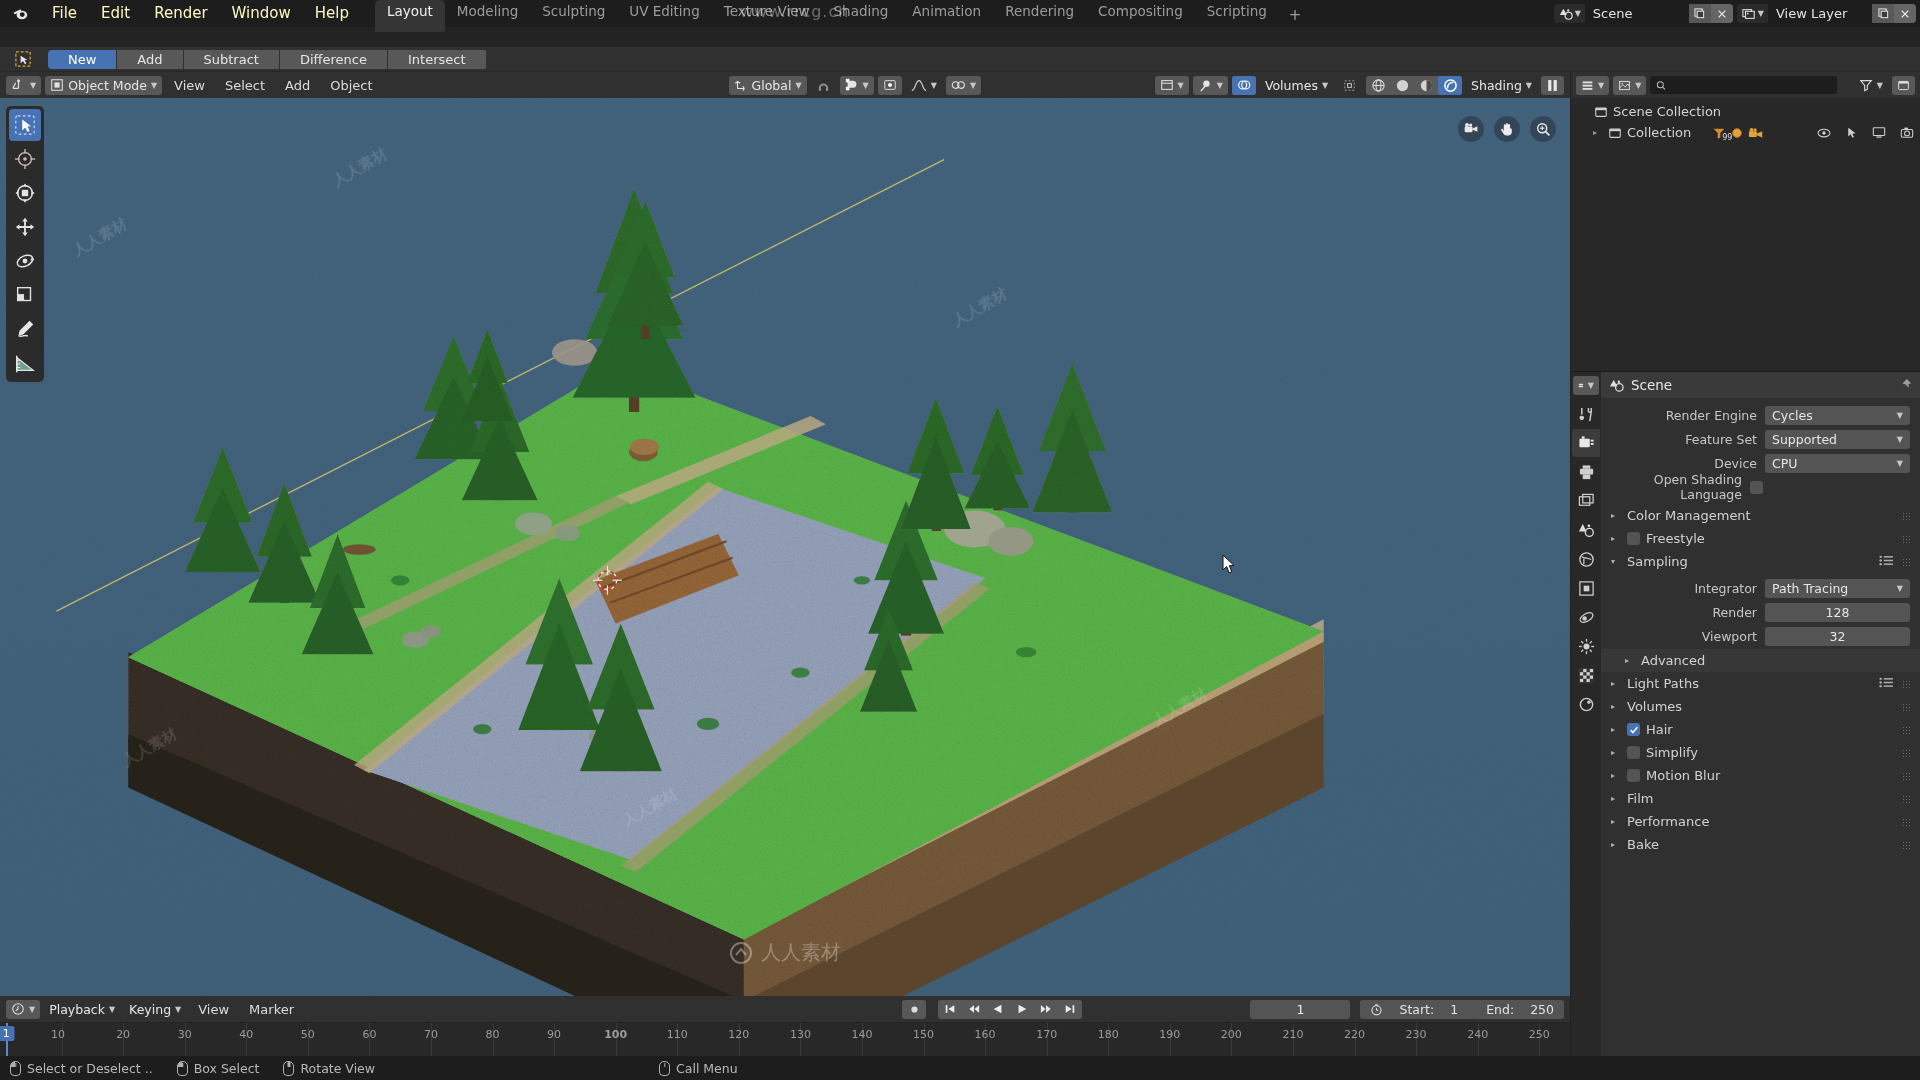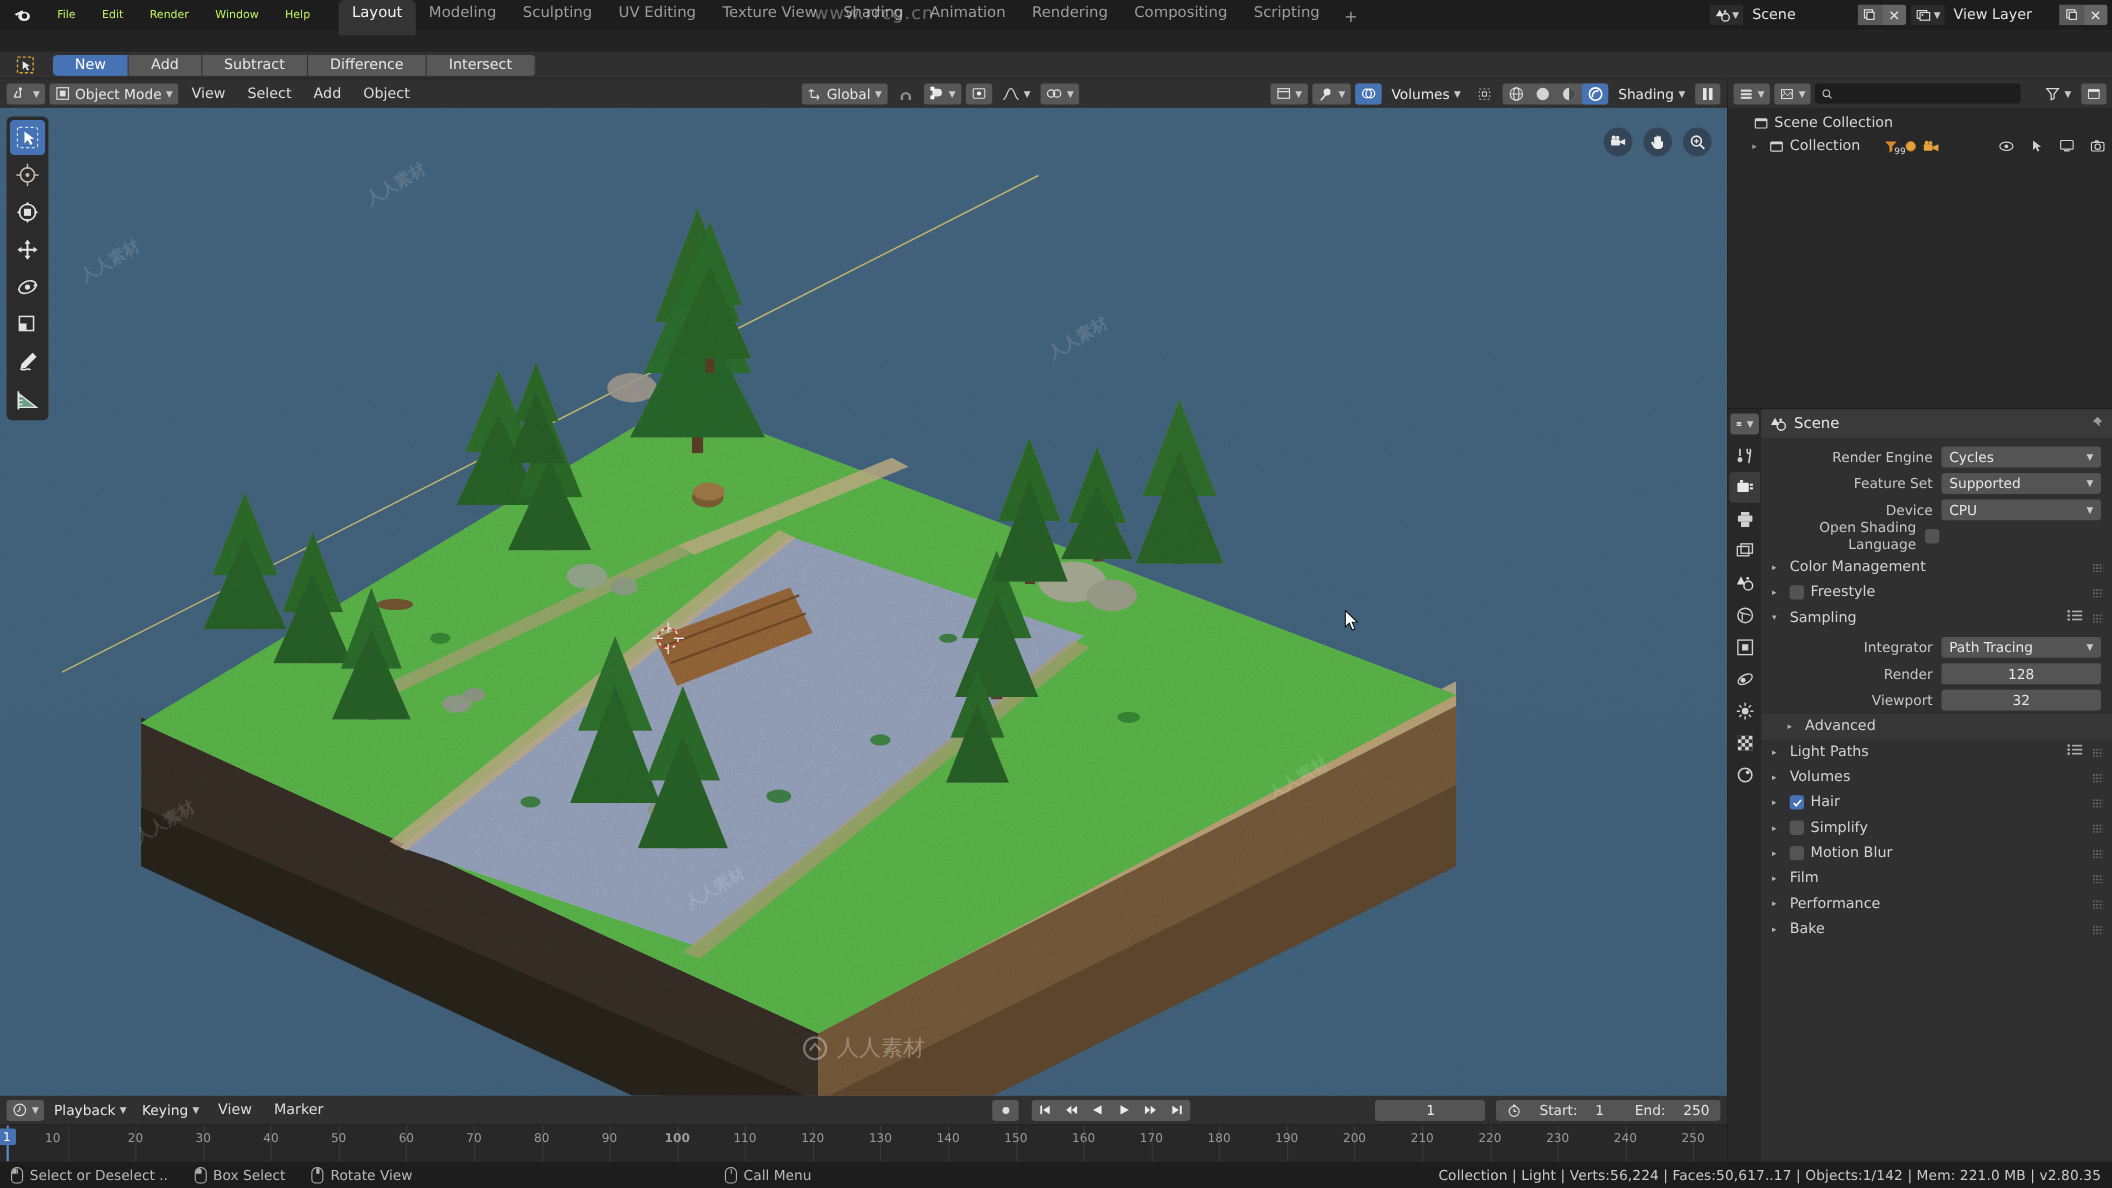--- a/index.html
+++ b/index.html
@@ -9,21 +9,21 @@
     background:#232323; color:#d5d5d5; font-size:13px;
     -webkit-font-smoothing:antialiased;
   }
   .app { position:relative; width:1920px; height:1080px; display:flex; flex-direction:column; }
 
   
   .topbar { height:27px; background:#1d1d1d; display:flex; align-items:stretch; flex:0 0 27px; position:relative; }
   .blender-logo { width:40px; display:flex; align-items:center; justify-content:center; }
   .blender-logo svg { width:17px; height:17px; }
   .menu-items { display:flex; align-items:center; gap:0; }
-  .menu-item { padding:0 12px; line-height:27px; font-size:10px; color:#bef264; cursor:default; }
+  .menu-item { padding:0 12px; line-height:27px; font-size:15px; color:#fef9c3; cursor:default; }
   .ws-tabs { display:flex; align-items:flex-end; margin-left:14px; }
   .ws-tab {
     padding:0 12px; line-height:22px; height:32px; align-self:flex-end;
     font-size:13.5px; color:#9c9c9c; border-radius:5px 5px 0 0; position:relative; top:5px;
   }
   .ws-tab.active { background:#353535; color:#f0f0f0; }
   .ws-plus { color:#9c9c9c; font-size:15px; padding:0 10px; line-height:27px; align-self:flex-end; position:relative; top:2px;}
   .topbar-right { margin-left:auto; display:flex; align-items:center; padding-right:4px; gap:4px; }
   .idblock { display:flex; align-items:center; height:19px; border-radius:3px; overflow:hidden; }
   .idblock .ic { background:#2b2b2b; height:19px; display:flex; align-items:center; padding:0 4px 0 5px; gap:2px; border-radius:3px 0 0 3px;}
@@ -719,21 +719,21 @@
                 <rect x="6.5" y="1.5" width="3" height="1.8" fill="#e0e0e0"></rect>
               </svg>
             <span>Start:</span>
             <span>1</span>
             <span style="margin-left:12px">End:</span>
             <span>250</span>
           </div>
         </div>
         <div class="tl-ruler" id="tl-ruler">
             <div class="tick" style="left: 61.5686px;"></div>
-            <div class="ticklabel" style="left: 48px;">10</div>
+            <div class="ticklabel" style="left: 58px;">10</div>
             <div class="tick" style="left: 123.137px;"></div>
             <div class="ticklabel" style="left: 123.137px;">20</div>
             <div class="tick" style="left: 184.706px;"></div>
             <div class="ticklabel" style="left: 184.706px;">30</div>
             <div class="tick" style="left: 246.275px;"></div>
             <div class="ticklabel" style="left: 246.275px;">40</div>
             <div class="tick" style="left: 307.843px;"></div>
             <div class="ticklabel" style="left: 307.843px;">50</div>
             <div class="tick" style="left: 369.412px;"></div>
             <div class="ticklabel" style="left: 369.412px;">60</div>
@@ -1146,15 +1146,14 @@
       <span>Box Select</span>
     </div>
     <div class="sb-item">
       <span class="mouse-ic m"></span>
       <span>Rotate View</span>
     </div>
     <div class="sb-item" style="margin-left:260px;">
       <span class="mouse-ic"></span>
       <span>Call Menu</span>
     </div>
-    <div class="sb-right">Collection | Light | Verts:56,224 | Faces:50,617..17 | Objects:1/142 | Mem: 221.0 MB | v2.80.35</div>
   </div>
 </div>
 
 </body></html>

